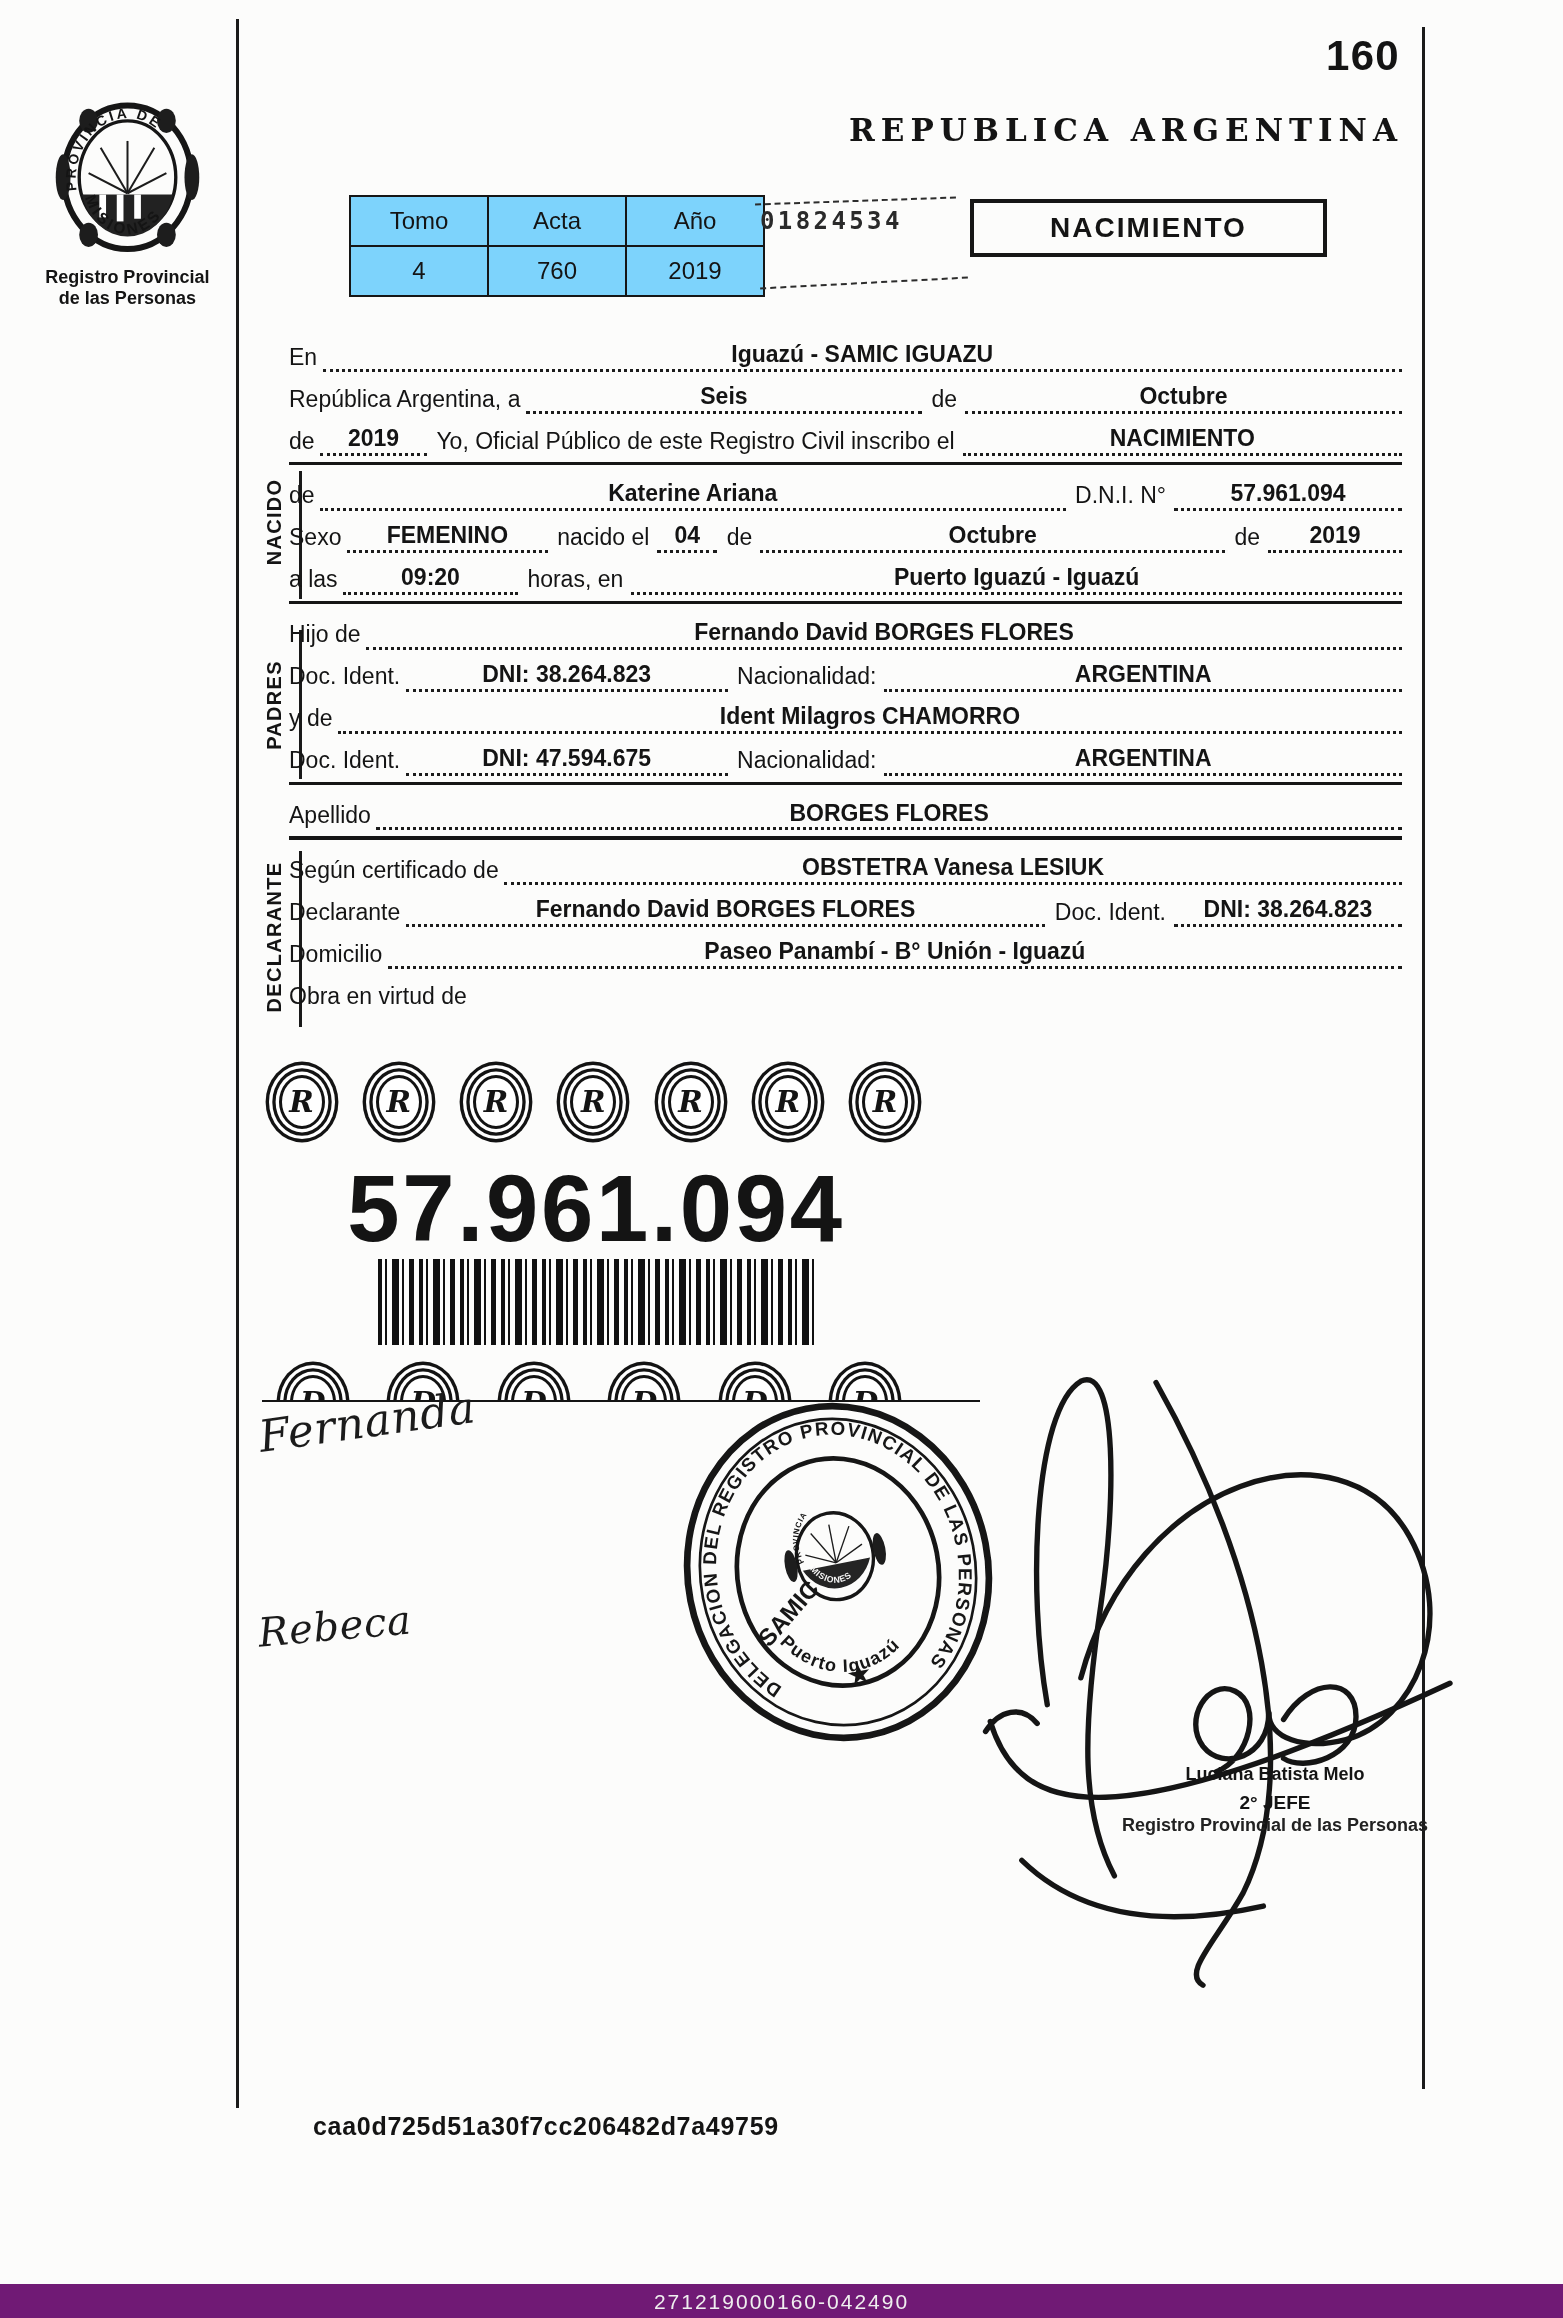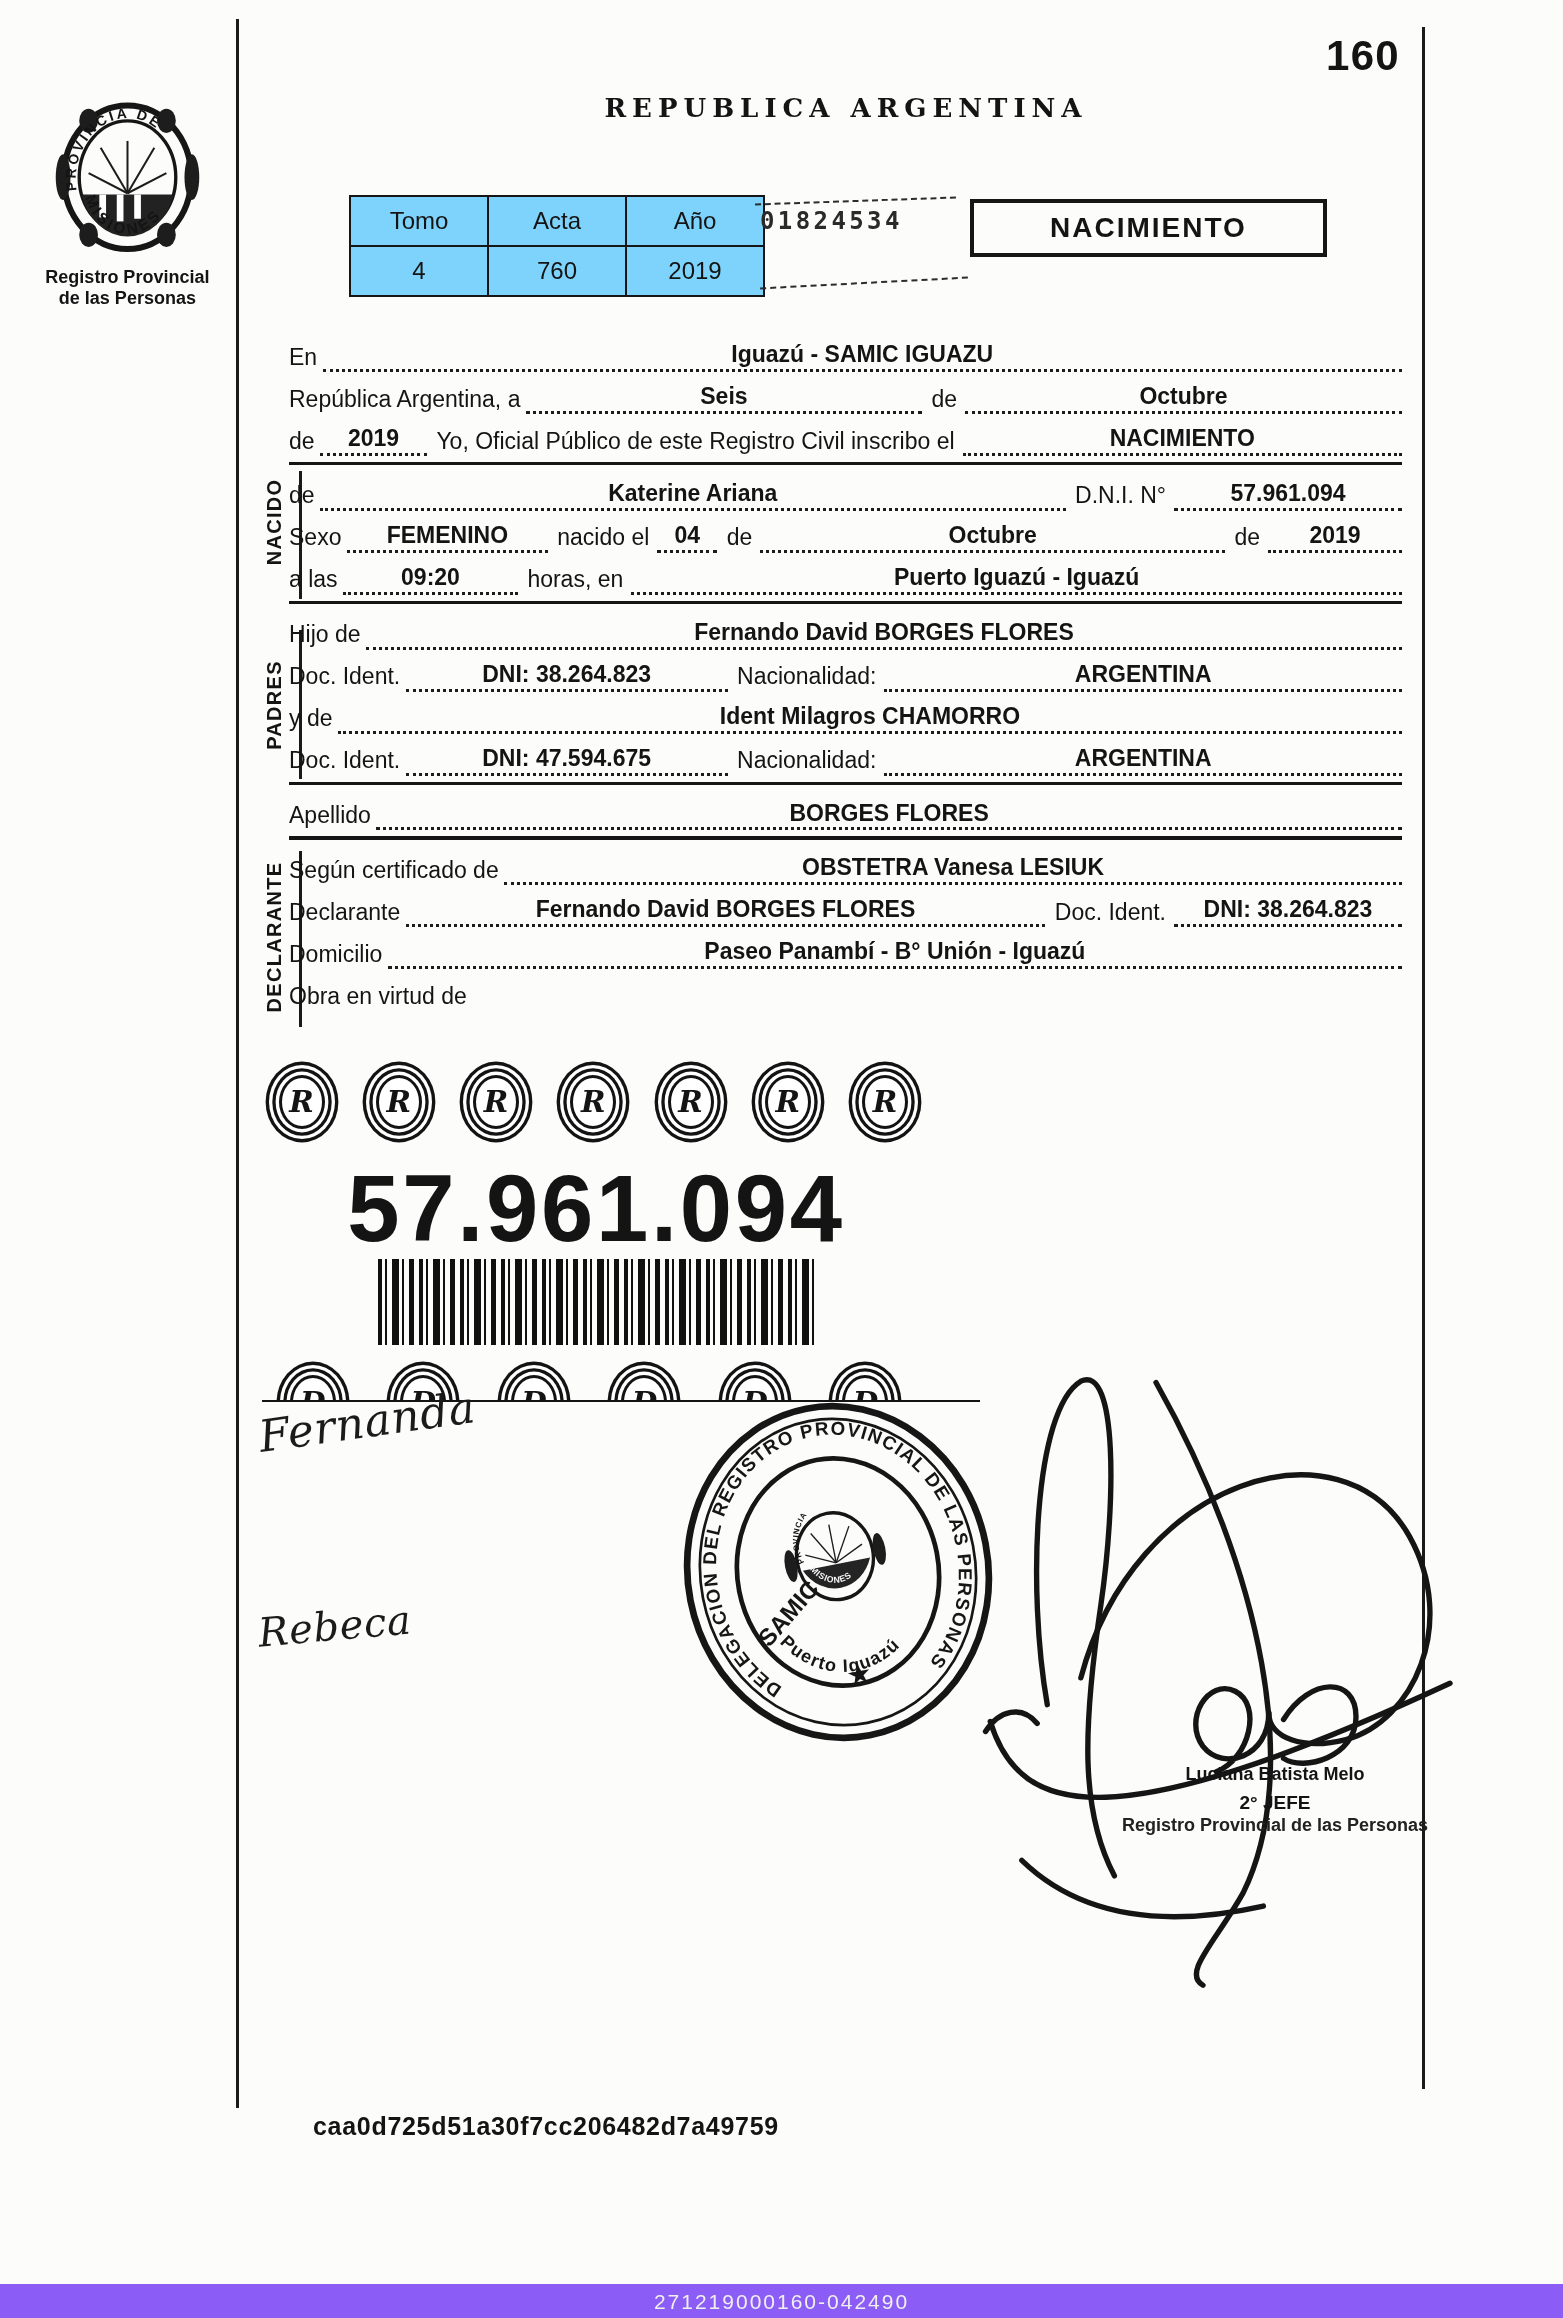--- a/index.html
+++ b/index.html
@@ -11,22 +11,22 @@
   .vline{position:absolute;width:2.7px;background:#1a1a1a;}
 
   
   .pagenum{position:absolute;left:1326px;top:32px;font-size:42px;font-weight:bold;letter-spacing:1.3px;}
 
   
   .logo-cap{position:absolute;left:13.4px;top:267px;width:228px;text-align:center;
             font-size:18px;font-weight:bold;line-height:1.15;}
 
   
-  .doc-title{position:absolute;left:289px;top:93px;width:1114px;text-align:center;
-             font-family:"DejaVu Serif",serif;font-weight:bold;font-size:26px;letter-spacing:6px;}
+  .doc-title{position:absolute;left:289px;top:112px;width:1114px;text-align:right;
+             font-family:"DejaVu Serif",serif;font-weight:bold;font-size:31px;letter-spacing:6px;}
 
   
   .rec-table{position:absolute;left:349px;top:195px;border-collapse:collapse;}
   .rec-table td{width:134px;height:46px;border:2.7px solid #161616;text-align:center;
                 font-size:24px;background:#7dd3fc;}
 
   
   .serial{position:absolute;left:760px;top:207px;font-family:"DejaVu Sans Mono",monospace;
           font-weight:bold;font-size:24px;letter-spacing:3.4px;color:#2a2a2a;}
   .squig{position:absolute;height:0;border-top:2.7px dashed #2c2c2c;}
@@ -76,21 +76,21 @@
        color:#1b1b1b;letter-spacing:0.7px;}
 
   
   .official{position:absolute;left:1104px;top:1764px;width:342px;text-align:center;}
   .official .nm{font-size:18px;font-weight:bold;}
   .official .tt{font-size:19px;font-weight:bold;margin-top:6.7px;}
   .official .org{font-size:18px;font-weight:bold;margin-top:1px;color:#222;}
 
   
   .hash{position:absolute;left:313px;top:2112px;font-size:25px;font-weight:bold;letter-spacing:0.7px;}
-  .footbar{position:absolute;left:0;top:2284px;width:1563px;height:35px;background:#8b5cf6;
+  .footbar{position:absolute;left:0;top:2284px;width:1563px;height:35px;background:#701a75;
            display:flex;align-items:center;justify-content:center;}
   .footbar span{color:#efefef;font-size:21px;letter-spacing:2px;}
 
   svg text{font-family:"Liberation Sans",sans-serif;}
 </style>
 </head>
 <body>
 
 <div class="page">
 

